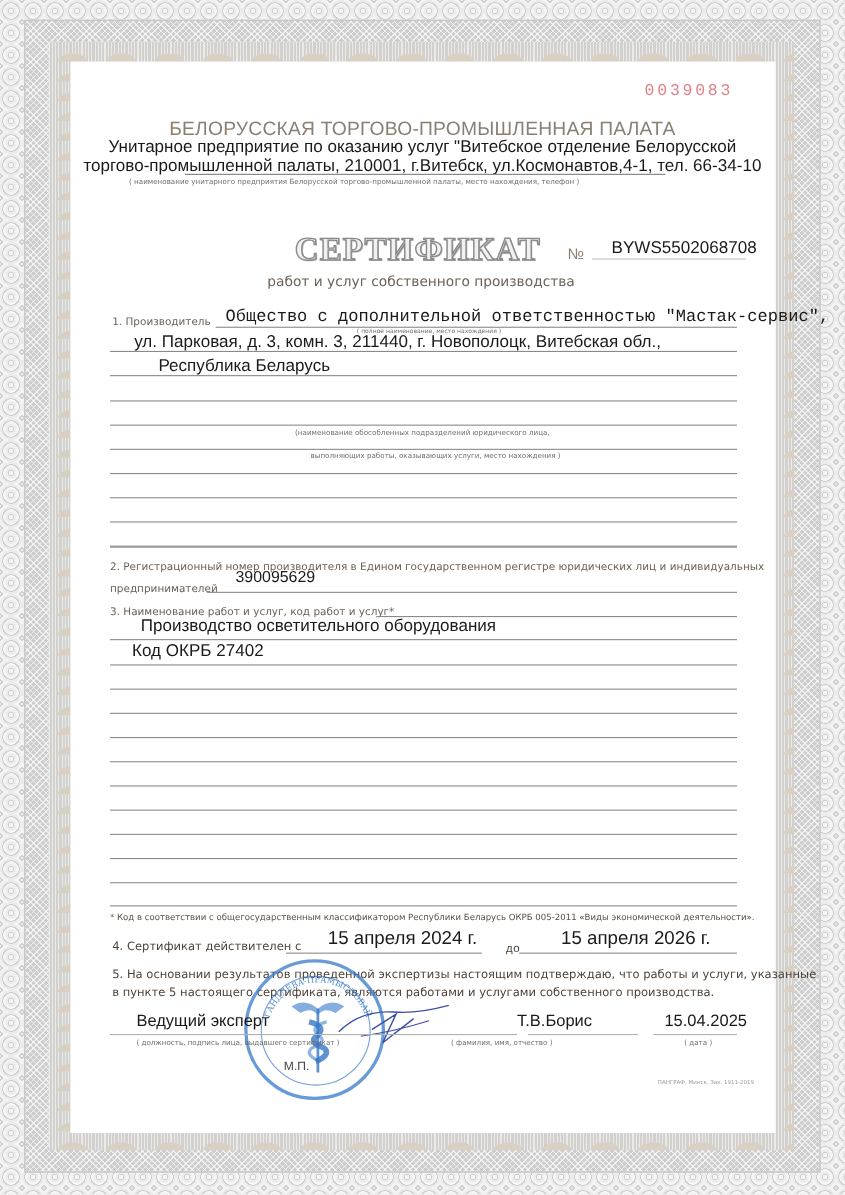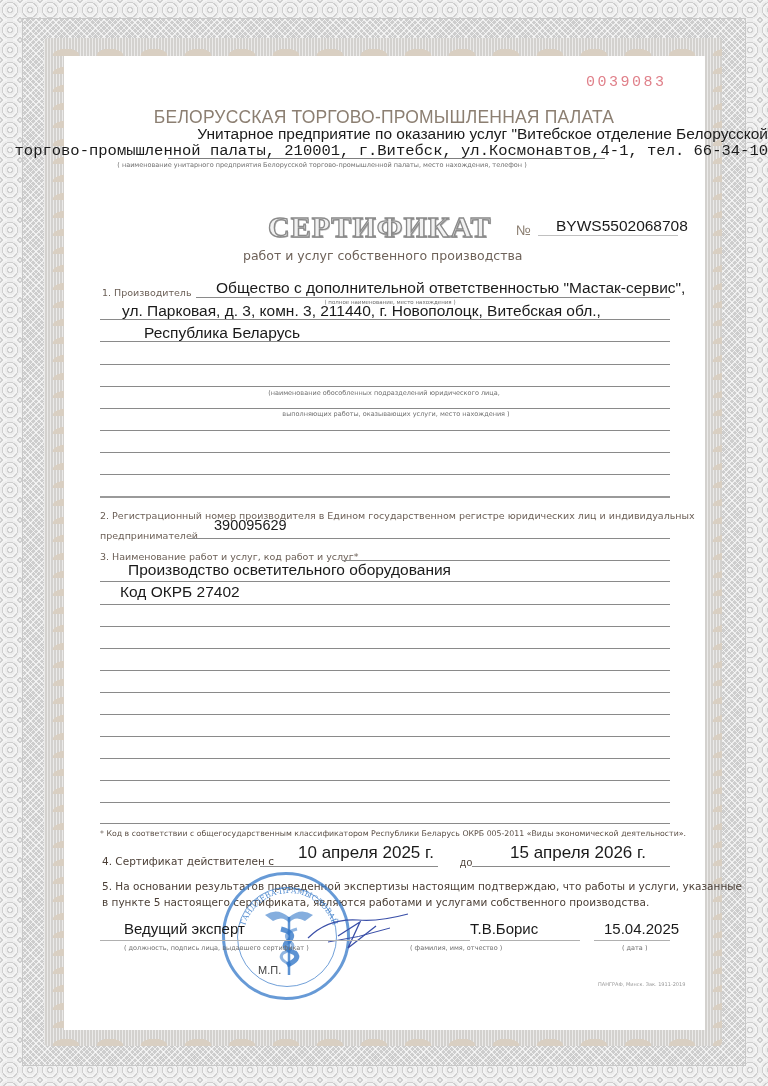--- a/index.html
+++ b/index.html
@@ -41,21 +41,21 @@
     .abs { position: absolute; white-space: nowrap; }
     .serial {
       left: 586px; top: 74px; font-size: 15px; letter-spacing: 2.5px;
       color: #e0808a; font-family: "Liberation Mono", monospace;
     }
     .chamber {
       left: 0; width: 768px; text-align: center; top: 107px;
       font-size: 17.5px; color: #8c7f72; letter-spacing: 0.2px;
     }
     .org-line {
-      left: 0; width: 768px; text-align: right;
+      left: 0; width: 768px; text-align: center;
       font-size: 15.5px; color: #1a1a1a;
     }
     .underline-seg {
       position: absolute; height: 1px; background: #7f7f7f;
     }
     .caption {
       font-size: 6.5px; color: #6e6e6e; text-align: center;
       font-family: "DejaVu Sans", sans-serif;
     }
     .cert-title {
@@ -101,32 +101,32 @@
 <body>
 
 <div class="frame-outer"></div>
 <div class="frame-band"></div>
 <div class="frame-scallop"></div>
 <div class="page"></div>
 
 <div class="abs serial">0039083</div>
 <div class="abs chamber">БЕЛОРУССКАЯ ТОРГОВО-ПРОМЫШЛЕННАЯ ПАЛАТА</div>
 <div class="abs org-line" style="top:125px;">Унитарное предприятие по оказанию услуг "Витебское отделение Белорусской</div>
-<div class="abs org-line" style="top:142px;font-family:Liberation Mono, monospace;">торгово-промышленной палаты, 210001, г.Витебск, ул.Космонавтов,4-1, тел. 66-34-10</div>
+<div class="abs org-line" style="top:142px;">торгово-промышленной палаты, 210001, г.Витебск, ул.Космонавтов,4-1, тел. 66-34-10</div>
 <div class="underline-seg" style="left:168px; top:158px; width:437px;"></div>
 <div class="abs caption" style="left:0; width:644px; top:161px;">( наименование унитарного предприятия Белорусской торгово-промышленной палаты, место нахождения, телефон )</div>
 
 <div class="abs cert-title">СЕРТИФИКАТ</div>
 <div class="abs no-sign">№</div>
 <div class="abs cert-number">BYWS5502068708</div>
 <div class="underline-seg" style="left:538px; top:235px; width:140px; background:#c0c0c0;"></div>
 <div class="abs subtitle">работ и услуг собственного производства</div>
 
 <div class="abs label-sm" style="left:102px; top:287px;">1. Производитель</div>
-<div class="abs value" style="left:216px; top:279px;">Общество с дополнительной ответственностью "Мастак-сервис",</div>
+<div class="abs value" style="left:205px; top:279px;font-family:Liberation Mono, monospace;">Общество с дополнительной ответственностью "Мастак-сервис",</div>
 <div class="hline" style="left:196px; width:474px; top:297px;"></div>
 <div class="abs caption" style="left:290px; top:299px; width:200px; font-size:5.5px;">( полное наименование, место нахождения )</div>
 <div class="abs value" style="left:122px; top:302px;">ул. Парковая, д. 3, комн. 3, 211440, г. Новополоцк, Витебская обл.,</div>
 <div class="hline" style="top:319px;"></div>
 <div class="abs value" style="left:122px; top:324px;margin-left:22px;">Республика Беларусь</div>
 <div class="hline" style="top:341px;"></div>
 <div class="hline" style="top:364px;"></div>
 <div class="hline" style="top:386px;"></div>
 <div class="abs caption" style="left:0; width:768px; top:389px;">(наименование обособленных  подразделений  юридического лица,</div>
 <div class="hline" style="top:408px;"></div>
@@ -154,21 +154,21 @@
 <div class="hline" style="top:714px;"></div>
 <div class="hline" style="top:736px;"></div>
 <div class="hline" style="top:758px;"></div>
 <div class="hline" style="top:780px;"></div>
 <div class="hline" style="top:802px;"></div>
 <div class="hline" style="top:823px;"></div>
 
 <div class="abs" style="left:100px; top:829px; font-size:7.8px; color:#5a4e45; font-family:'DejaVu Sans',sans-serif;">* Код в соответствии с общегосударственным классификатором Республики Беларусь ОКРБ 005-2011 «Виды экономической деятельности».</div>
 
 <div class="abs body-text" style="left:102px; top:855px;">4. Сертификат действителен с</div>
-<div class="abs value-lg" style="left:298px; top:843px;">10 апреля 2025 г.</div>
+<div class="abs value-lg" style="left:298px; top:843px;">15 апреля 2024 г.</div>
 <div class="hline" style="left:260px; width:178px; top:866px;"></div>
 <div class="abs body-text" style="left:460px; top:857px;font-family:Liberation Mono, monospace;">до</div>
 <div class="abs value-lg" style="left:510px; top:843px;">15 апреля 2026 г.</div>
 <div class="hline" style="left:472px; width:198px; top:866px;"></div>
 
 <div class="abs body-text" style="left:102px; top:880px;">5. На основании результатов проведенной экспертизы настоящим подтверждаю, что работы и услуги, указанные</div>
 <div class="abs body-text" style="left:102px; top:896px;">в пункте 5 настоящего сертификата, являются работами и услугами собственного производства.</div>
 
 <div class="stamp">
   <div class="stamp-inner"></div>

